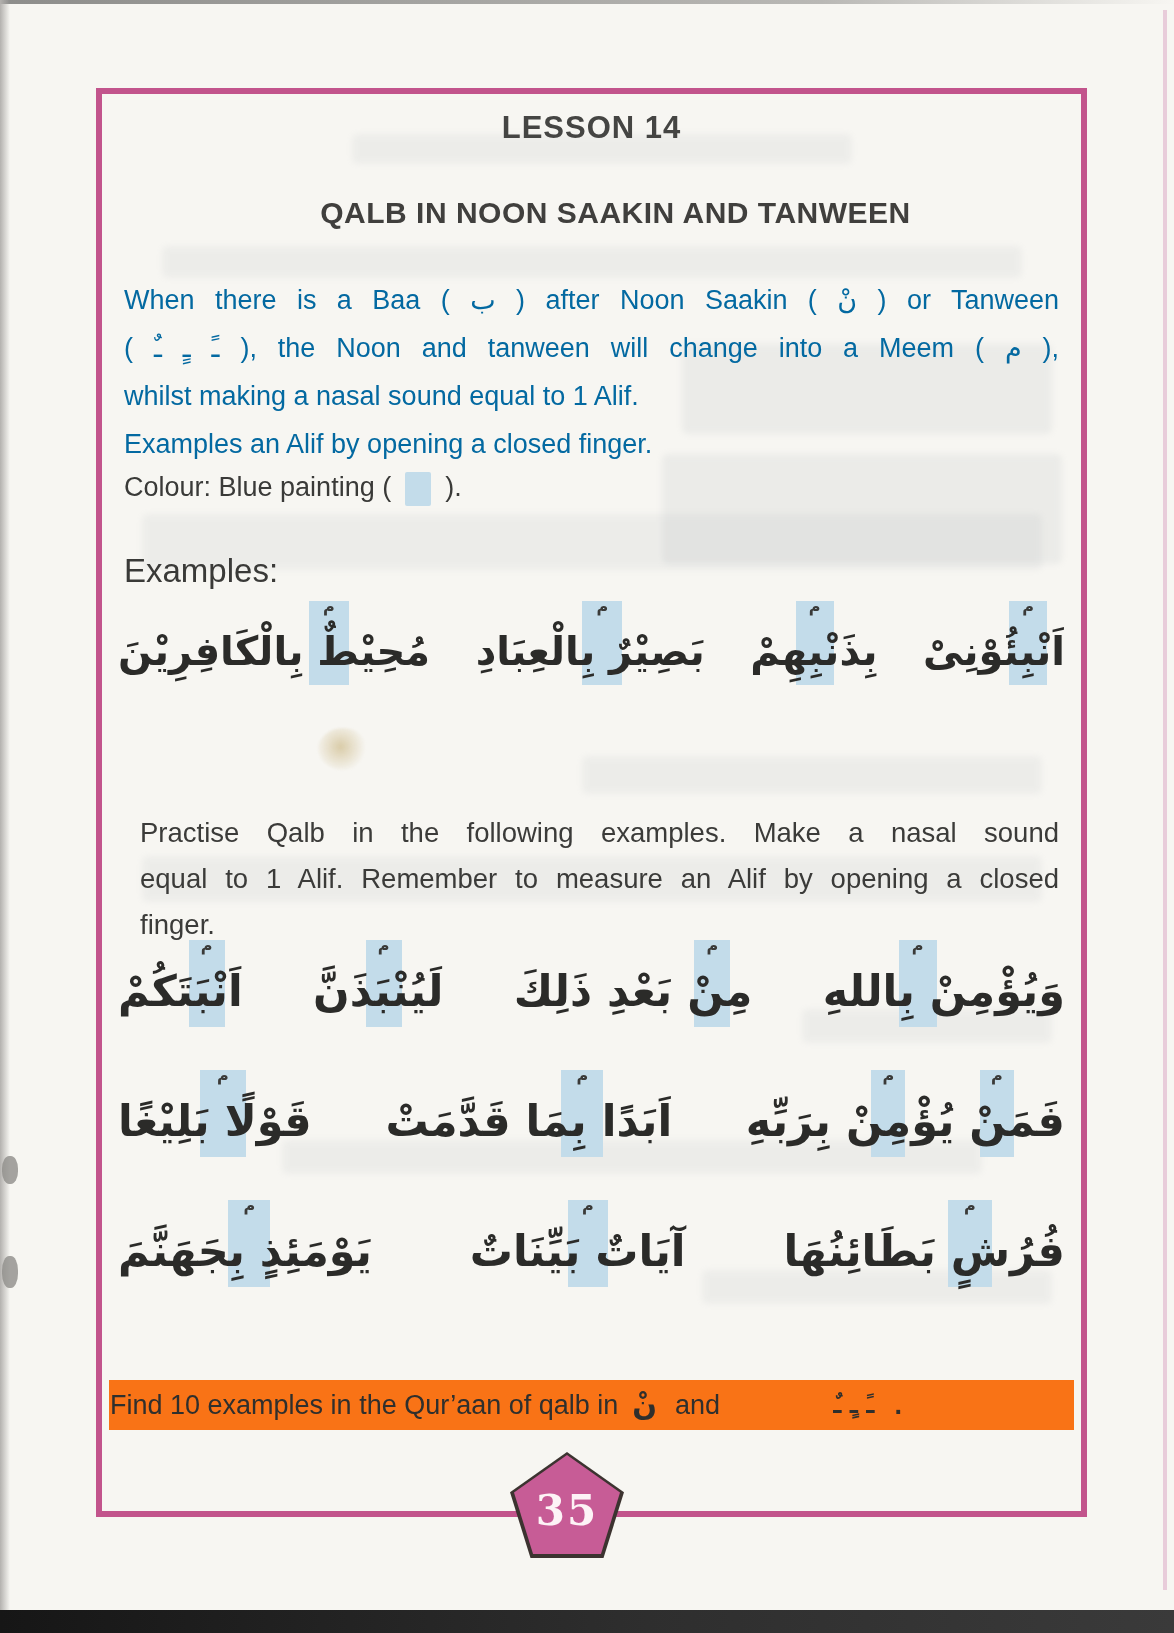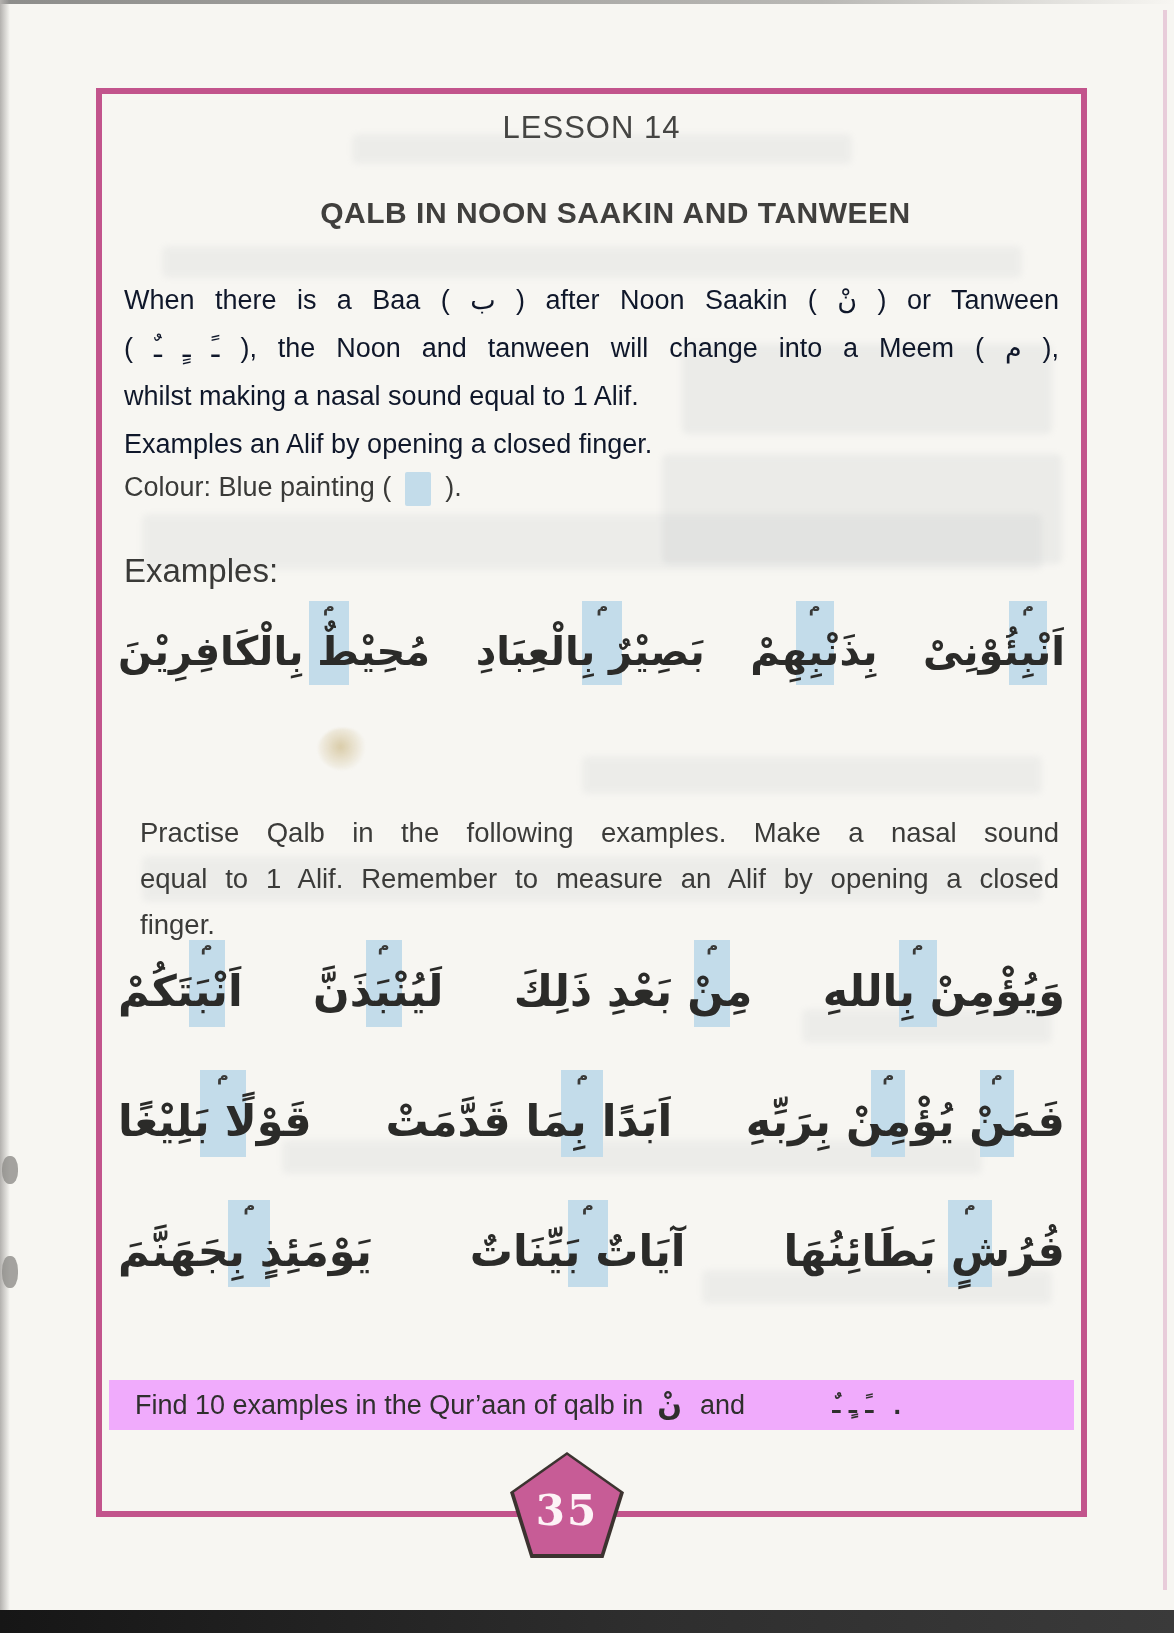--- a/index.html
+++ b/index.html
@@ -22,25 +22,25 @@
   .stain{position:absolute;left:318px;top:728px;width:50px;height:42px;border-radius:50%;
     background:radial-gradient(circle at 45% 45%, rgba(214,199,160,.9), rgba(214,199,160,0) 70%);
     filter:blur(1px);}
   .ghost{position:absolute;background:#98a0a6;opacity:.10;filter:blur(3px);border-radius:6px;
     pointer-events:none;}
   
   .frame{position:absolute;left:96px;top:88px;width:991px;height:1429px;
     border:6px solid #c2548c;box-sizing:border-box;}
   
   .lesson{position:absolute;left:0;right:0;top:16px;text-align:center;
-    font-size:31px;font-weight:normal;color:#454543;letter-spacing:1px;}
+    font-size:31px;font-weight:bold;color:#454543;letter-spacing:1px;}
   .heading{position:absolute;left:0;right:0;top:102px;text-align:center;
     font-size:30px;font-weight:bold;color:#403f3d;letter-spacing:.5px;margin-left:48px;}
   
-  .intro{position:absolute;left:22px;right:22px;top:182px;font-size:27px;color:#0f172a;}
+  .intro{position:absolute;left:22px;right:22px;top:182px;font-size:27px;color:#0369a1;}
   .intro .ln{height:48px;line-height:48px;white-space:nowrap;}
   .jl{text-align:justify;text-align-last:justify;white-space:normal !important;}
   .colour{position:absolute;left:22px;top:378px;font-size:27px;}
   .swatch{display:inline-block;width:26px;height:34px;background:#c3dcea;border-radius:2px;
     vertical-align:middle;margin:0 14px;}
   .exlabel{position:absolute;left:22px;top:458px;font-size:33px;}
   
   .aline{position:absolute;left:16px;right:16px;height:118px;direction:rtl;
     display:flex;justify-content:space-between;align-items:center;
     font-family:"DejaVu Sans",sans-serif;font-weight:bold;color:#2b2b29;}
@@ -53,24 +53,24 @@
   .band{position:absolute;top:-30px;bottom:-14px;background:#c3dcea;z-index:0;
     text-align:center;}
   .sm{display:block;font-size:16px;font-weight:bold;color:#3a3a38;margin-top:-2px;}
   
   .wbadge{position:absolute;left:50%;top:648px;transform:translateX(-50%);
     background:#f8d712;border:4px solid #69a052;padding:4px 30px;
     font-size:34px;font-weight:bold;color:#4b4334;}
   .instr{position:absolute;left:22px;right:22px;top:716px;font-size:27.5px;color:#3b3b39;margin-left:16px;}
   .instr .ln{height:46px;line-height:46px;white-space:nowrap;}
   
-  .findbar{position:absolute;left:7px;right:7px;top:1286px;height:50px;background:#f0abfc;
-    display:flex;align-items:center;padding-left:26px;font-size:27px;color:#2f2f2d;box-sizing:border-box;}
+  .findbar{position:absolute;left:7px;right:7px;top:1286px;height:50px;background:#f97316;
+    display:flex;align-items:center;padding-left:1px;font-size:27px;color:#2f2f2d;box-sizing:border-box;}
   .findbar .ar-n{font-family:"DejaVu Sans",sans-serif;font-size:29px;font-weight:bold;margin:0 18px 0 14px;}
-  .findbar .ar-t{font-family:"DejaVu Sans",sans-serif;font-size:24px;font-weight:bold;margin-left:87px;}
+  .findbar .ar-t{font-family:"DejaVu Sans",sans-serif;font-size:24px;font-weight:bold;margin-left:113px;}
   .findbar .dot{margin-left:20px;font-weight:bold;}
   
   .penta-wrap{position:absolute;left:510px;top:1452px;width:114px;height:106px;}
   .penta-outer,.penta-inner{position:absolute;
     clip-path:polygon(50% 0%, 100% 38%, 82% 100%, 18% 100%, 0% 38%);}
   .penta-outer{left:0;top:0;width:114px;height:106px;background:#3c3330;}
   .penta-inner{left:4px;top:3px;width:106px;height:99px;background:#c75c96;}
   .pnum{position:absolute;left:0;top:34px;width:114px;text-align:center;
     font-family:"DejaVu Serif",serif;font-size:42px;font-weight:bold;color:#fdf3f6;
     letter-spacing:2px;z-index:2;}

